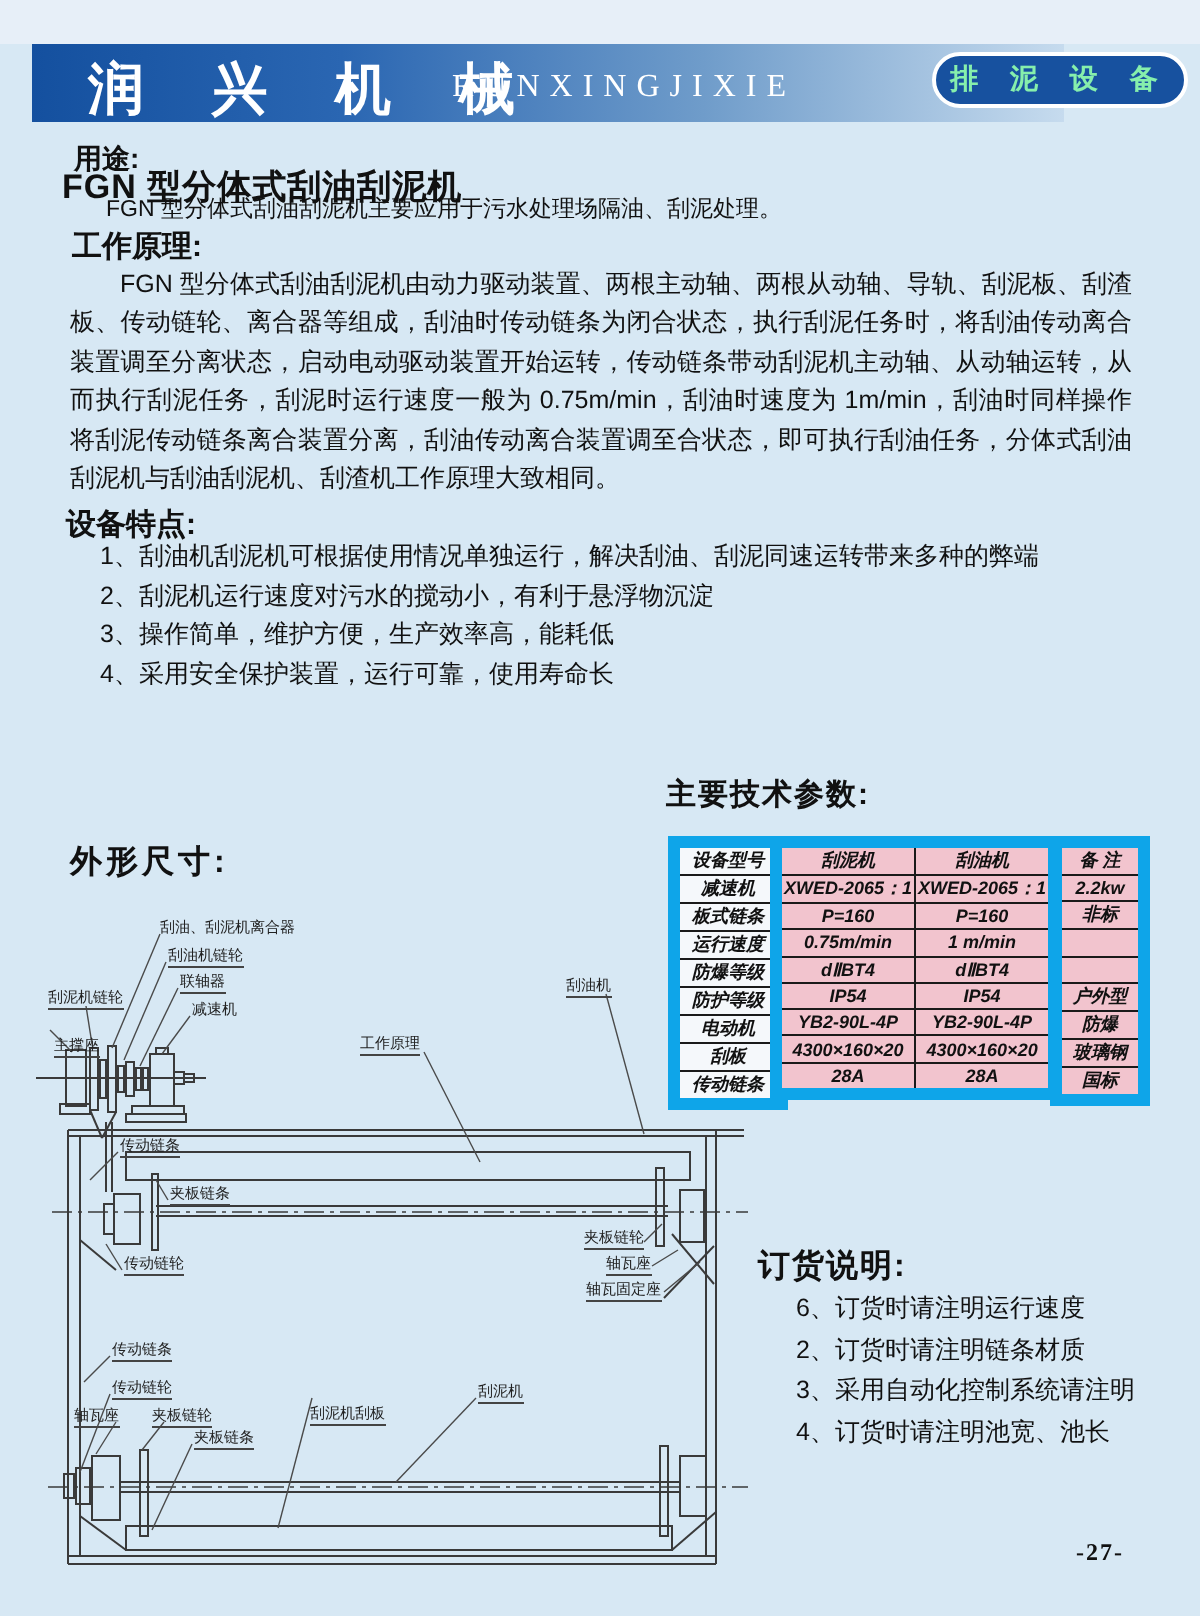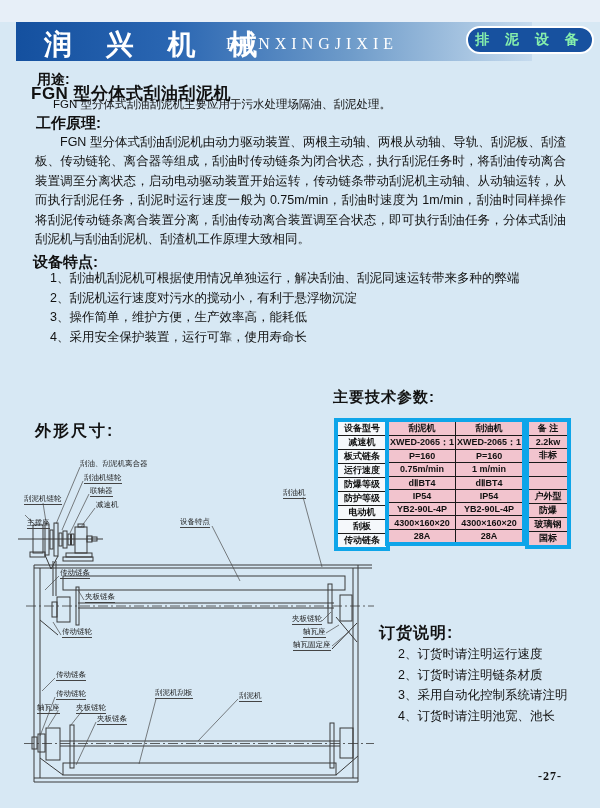--- a/index.html
+++ b/index.html
@@ -28,21 +28,21 @@
   .h-order{position:absolute;left:379px;top:623px;font-size:16px;font-weight:bold;letter-spacing:1px;}
   .order-items{position:absolute;left:398px;top:644px;font-size:12.5px;}
   .order-items div{height:20.5px;line-height:20.5px;white-space:nowrap;}
   .pagenum{position:absolute;left:538px;top:769px;font-size:12px;font-weight:bold;font-family:"Liberation Serif",serif;letter-spacing:1px;}
   
   .tblA{position:absolute;left:334px;top:418px;}
   .tblB{position:absolute;left:385px;top:418px;}
   .tblC{position:absolute;left:525px;top:418px;}
   table{border-collapse:collapse;}
   td{border:1px solid #1a1a1a;font-size:9px;font-weight:bold;text-align:center;height:12.3px;padding:0 1px;white-space:nowrap;}
-  .tblA table,.tblB table,.tblC table{border:4px solid #0ea5e9;}
+  .tblA table,.tblB table,.tblC table{border:6px solid #0ea5e9;font-style:italic;}
   .c1{width:46px;background:#f5f8fb;}
   .c2{width:64px;background:#f2c4ce;}
   .c3{width:64px;background:#f2c4ce;}
   .c4{width:36px;background:#f2c4ce;}
   
   .drawing{position:absolute;left:0;top:430px;width:380px;height:378px;}
   .drawing svg{position:absolute;left:0;top:0;}
   .dlabel{position:absolute;font-size:7.5px;color:#222;border-bottom:0.5px solid #444;line-height:9px;white-space:nowrap;padding-bottom:0.5px;}
   .nline{border-bottom:none;}
 </style>
@@ -182,21 +182,21 @@
           </tr>
       <tr>
             <td class="c4">国标</td>
           </tr>
     </tbody>
       </table>
   </div>
 
   <div class="h-order">订货说明:</div>
   <div class="order-items">
-    <div>2、订货时请注明运行速度</div>
+    <div>6、订货时请注明运行速度</div>
     <div>2、订货时请注明链条材质</div>
     <div>3、采用自动化控制系统请注明</div>
     <div>4、订货时请注明池宽、池长</div>
   </div>
 
   <div class="pagenum">-27-</div>
 
   <div class="drawing">
     <svg width="380" height="378" viewBox="0 0 380 378">
       <g stroke="#3a3a3a" stroke-width="1" fill="none">
@@ -286,28 +286,28 @@
       </g>
     </svg>
 
     <div class="dlabel nline" style="left:80px;top:29px;">刮油、刮泥机离合器</div>
     <div class="dlabel" style="left:84px;top:43px;">刮油机链轮</div>
     <div class="dlabel" style="left:90px;top:56px;">联轴器</div>
     <div class="dlabel nline" style="left:96px;top:70px;">减速机</div>
     <div class="dlabel" style="left:24px;top:64px;">刮泥机链轮</div>
     <div class="dlabel" style="left:11px;top:88px;margin-left:16px;">主撑座</div>
     <div class="dlabel" style="left:60px;top:138px;">传动链条</div>
-    <div class="dlabel" style="left:180px;top:87px;">设备特点</div>
+    <div class="dlabel" style="left:180px;top:87px;">工作原理</div>
     <div class="dlabel" style="left:283px;top:58px;">刮油机</div>
     <div class="dlabel" style="left:85px;top:162px;">夹板链条</div>
     <div class="dlabel" style="left:62px;top:197px;">传动链轮</div>
     <div class="dlabel" style="left:292px;top:184px;">夹板链轮</div>
     <div class="dlabel" style="left:303px;top:197px;">轴瓦座</div>
     <div class="dlabel" style="left:293px;top:210px;">轴瓦固定座</div>
     <div class="dlabel" style="left:56px;top:240px;">传动链条</div>
     <div class="dlabel" style="left:56px;top:259px;">传动链轮</div>
     <div class="dlabel" style="left:37px;top:273px;">轴瓦座</div>
     <div class="dlabel" style="left:76px;top:273px;">夹板链轮</div>
     <div class="dlabel" style="left:97px;top:284px;">夹板链条</div>
-    <div class="dlabel" style="left:155px;top:258px;">刮泥机刮板</div>
+    <div class="dlabel" style="left:155px;top:272px;">刮泥机刮板</div>
     <div class="dlabel" style="left:239px;top:261px;">刮泥机</div>
   </div>
 </div>
 
 </body></html>

